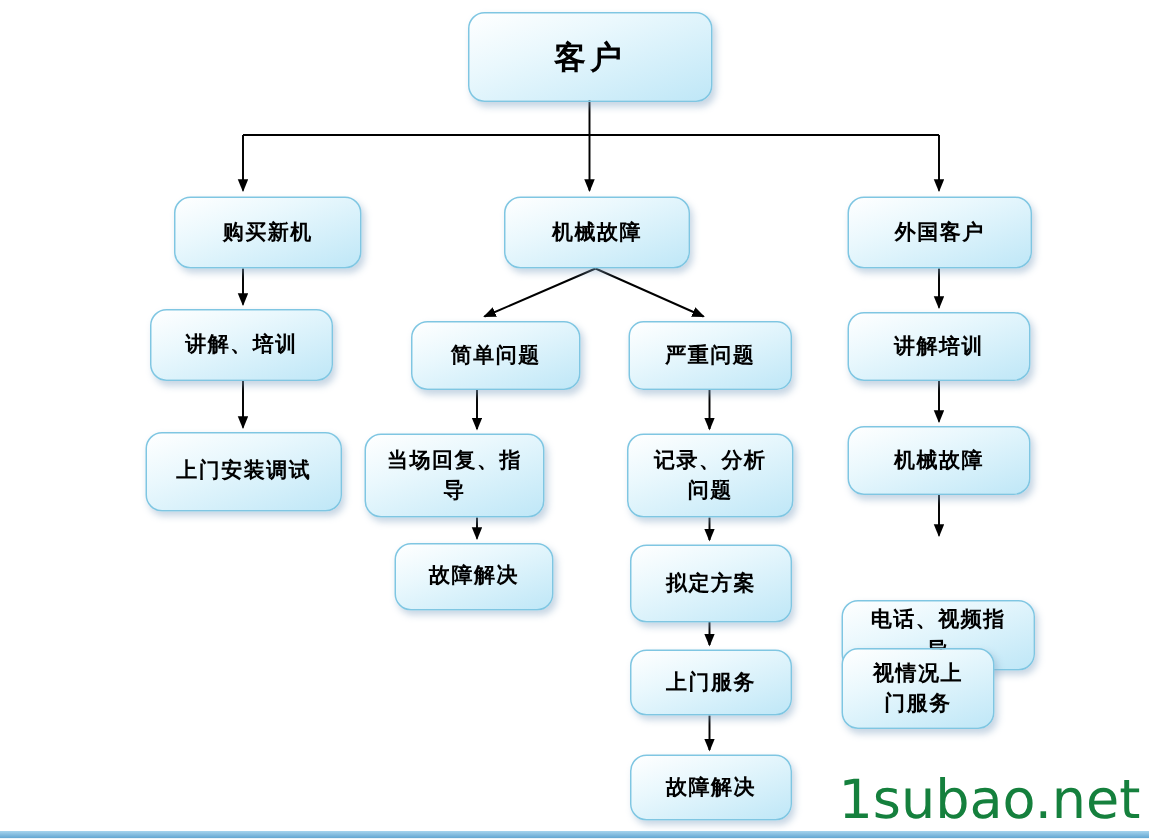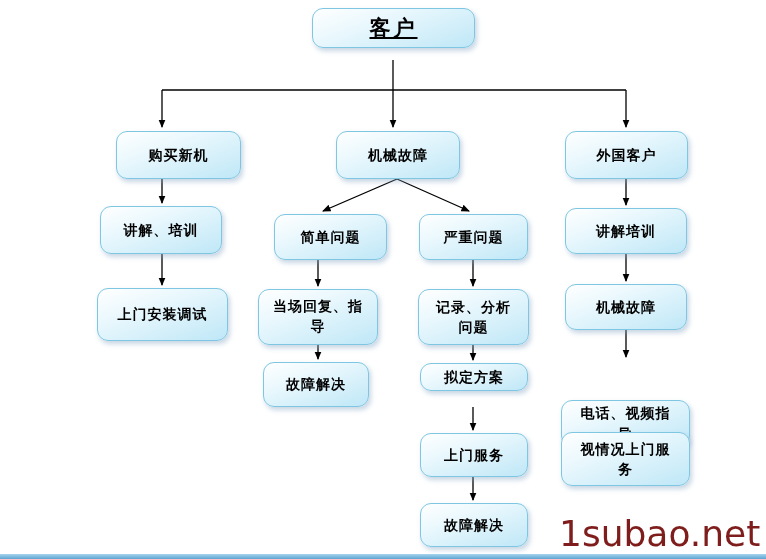--- a/index.html
+++ b/index.html
@@ -20,41 +20,41 @@
     font-size:14px;font-weight:bold;color:#000;
     letter-spacing:1px;
     line-height:1.45;
     border:1px solid #7fc6e2;
     border-radius:11px;
     background:linear-gradient(160deg,#ffffff 0%,#eaf8fd 35%,#bfe7f7 100%);
     box-shadow:2px 3px 5px rgba(130,165,195,0.45);
   }
   .node.big{font-size:21px;letter-spacing:3px;}
   
-  .n-customer{left:312px;top:8px;width:163px;height:40px;text-decoration:underline;}
+  .n-customer{left:312px;top:8px;width:163px;height:60px;}
   .n-buy{left:100px;top:131px;width:125px;height:48px;margin-left:16px;}
   .n-mech{left:336px;top:131px;width:124px;height:48px;}
   .n-foreign{left:565px;top:131px;width:123px;height:48px;}
   .n-train-l{left:100px;top:206px;width:122px;height:48px;}
   .n-install{left:97px;top:288px;width:131px;height:53px;}
   .n-simple{left:274px;top:214px;width:113px;height:46px;}
   .n-serious{left:419px;top:214px;width:109px;height:46px;border-radius:10px;}
-  .n-reply{left:258px;top:289px;width:120px;height:56px;padding:4px 14px;font-family:Liberation Serif, serif;}
+  .n-reply{left:243px;top:289px;width:120px;height:56px;padding:4px 14px;}
   .n-solve1{left:263px;top:362px;width:106px;height:45px;}
   .n-record{left:418px;top:289px;width:111px;height:56px;padding:4px 17px;}
-  .n-plan{left:420px;top:363px;width:108px;height:28px;}
+  .n-plan{left:420px;top:363px;width:108px;height:52px;}
   .n-svc{left:420px;top:433px;width:108px;height:44px;text-align:right;}
   .n-solve2{left:420px;top:503px;width:108px;height:44px;}
   .n-train-r{left:565px;top:208px;width:122px;height:46px;text-align:right;}
   .n-mech-r{left:565px;top:284px;width:122px;height:46px;}
   .n-phone{left:561px;top:360px;width:129px;height:47px;margin-top:40px;}
-  .n-case{left:561px;top:432px;width:129px;height:54px;padding:4px 15px;}
+  .n-case{left:561px;top:432px;width:102px;height:54px;padding:4px 15px;}
   .watermark{
     position:absolute;left:559px;top:513px;
-    font-size:36px;color:#7f1d1d;font-weight:400;
+    font-size:36px;color:#15803d;font-weight:400;
     letter-spacing:0px;
   }
   .bottom-bar{
     position:absolute;left:0;top:554px;width:766px;height:5px;
     background:linear-gradient(180deg,#a6d4ee 0%,#5ea4d0 100%);
   }
 </style>
 </head>
 <body>
 

